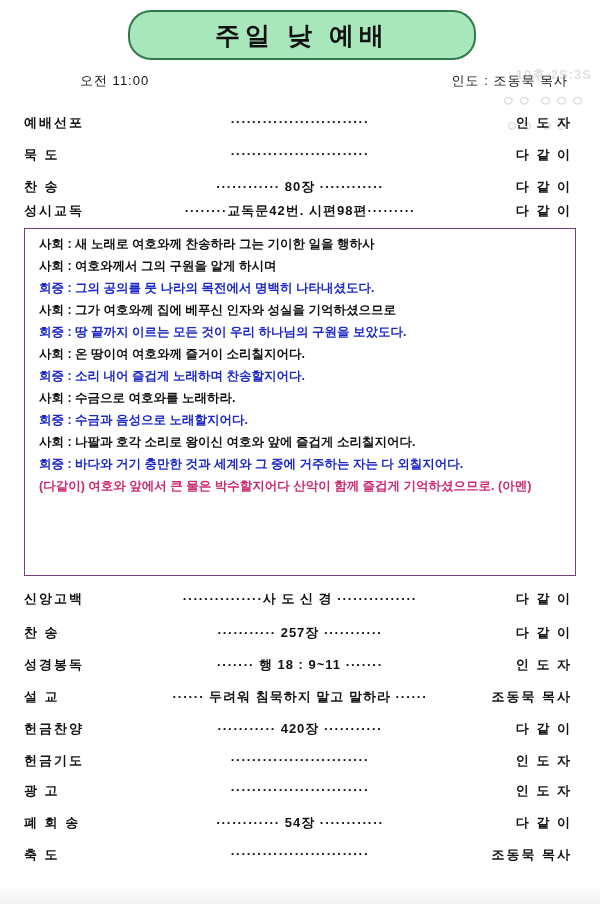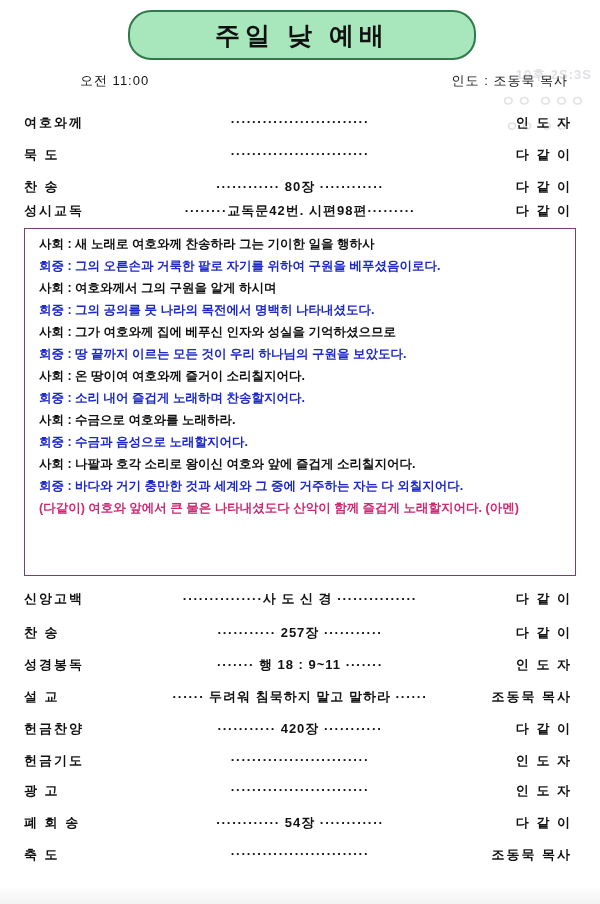--- a/index.html
+++ b/index.html
@@ -151,21 +151,21 @@
 <div class="title-banner">
   <span class="title-text">주일 낮 예배</span>
 </div>
 
 <div class="header-row">
   <span class="header-time">오전  11:00</span>
   <span class="header-leader">인도 : 조동묵 목사</span>
 </div>
 
 <div class="order-row" style="top:114px;">
-  <span class="order-label">여호와께</span>
+  <span class="order-label">예배선포</span>
   <span class="order-mid">··························</span>
   <span class="order-right">인 도 자</span>
 </div>
 <div class="order-row" style="top:146px;">
   <span class="order-label">묵     도</span>
   <span class="order-mid">··························</span>
   <span class="order-right">다  같  이</span>
 </div>
 <div class="order-row" style="top:178px;">
   <span class="order-label">찬     송</span>
@@ -175,23 +175,20 @@
 <div class="order-row" style="top:202px;text-decoration:underline;">
   <span class="order-label">성시교독</span>
   <span class="order-mid">········교독문42번.  시편98편·········</span>
   <span class="order-right">다  같  이</span>
 </div>
 
 <div class="resp-box">
   <div class="resp-line leader">
     <span class="spk">사회</span><span> : </span><span>새 노래로 여호와께 찬송하라 그는 기이한 일을 행하사</span>
   </div>
-  <div class="resp-line people">
-    <span class="spk">회중</span><span> : </span><span>그의 오른손과 거룩한 팔로 자기를 위하여 구원을 베푸셨음이로다.</span>
-  </div>
   <div class="resp-line leader">
     <span class="spk">사회</span><span> : </span><span>여호와께서 그의 구원을 알게 하시며</span>
   </div>
   <div class="resp-line people">
     <span class="spk">회중</span><span> : </span><span>그의 공의를 뭇 나라의 목전에서 명백히 나타내셨도다.</span>
   </div>
   <div class="resp-line leader">
     <span class="spk">사회</span><span> : </span><span>그가 여호와께 집에 베푸신 인자와 성실을 기억하셨으므로</span>
   </div>
   <div class="resp-line people">
@@ -209,21 +206,21 @@
   <div class="resp-line people">
     <span class="spk">회중</span><span> : </span><span>수금과 음성으로 노래할지어다.</span>
   </div>
   <div class="resp-line leader">
     <span class="spk">사회</span><span> : </span><span>나팔과 호각 소리로 왕이신 여호와 앞에 즐겁게 소리칠지어다.</span>
   </div>
   <div class="resp-line people">
     <span class="spk">회중</span><span> : </span><span>바다와 거기 충만한 것과 세계와 그 중에 거주하는 자는 다 외칠지어다.</span>
   </div>
   <div class="resp-line together">
-    <span class="spk">(다같이)</span><span> </span><span>여호와 앞에서 큰 물은 나타내셨도다 산악이 함께 즐겁게 노래할지어다. (아멘)</span>
+    <span class="spk">(다같이)</span><span> </span><span>여호와 앞에서 큰 물은 박수할지어다 산악이 함께 즐겁게 기억하셨으므로. (아멘)</span>
   </div>
 </div>
 
 <div class="order-row" style="top:590px;">
   <span class="order-label">신앙고백</span>
   <span class="order-mid">···············사 도 신 경 ···············</span>
   <span class="order-right">다  같  이</span>
 </div>
 <div class="order-row" style="top:624px;">
   <span class="order-label">찬     송</span>

